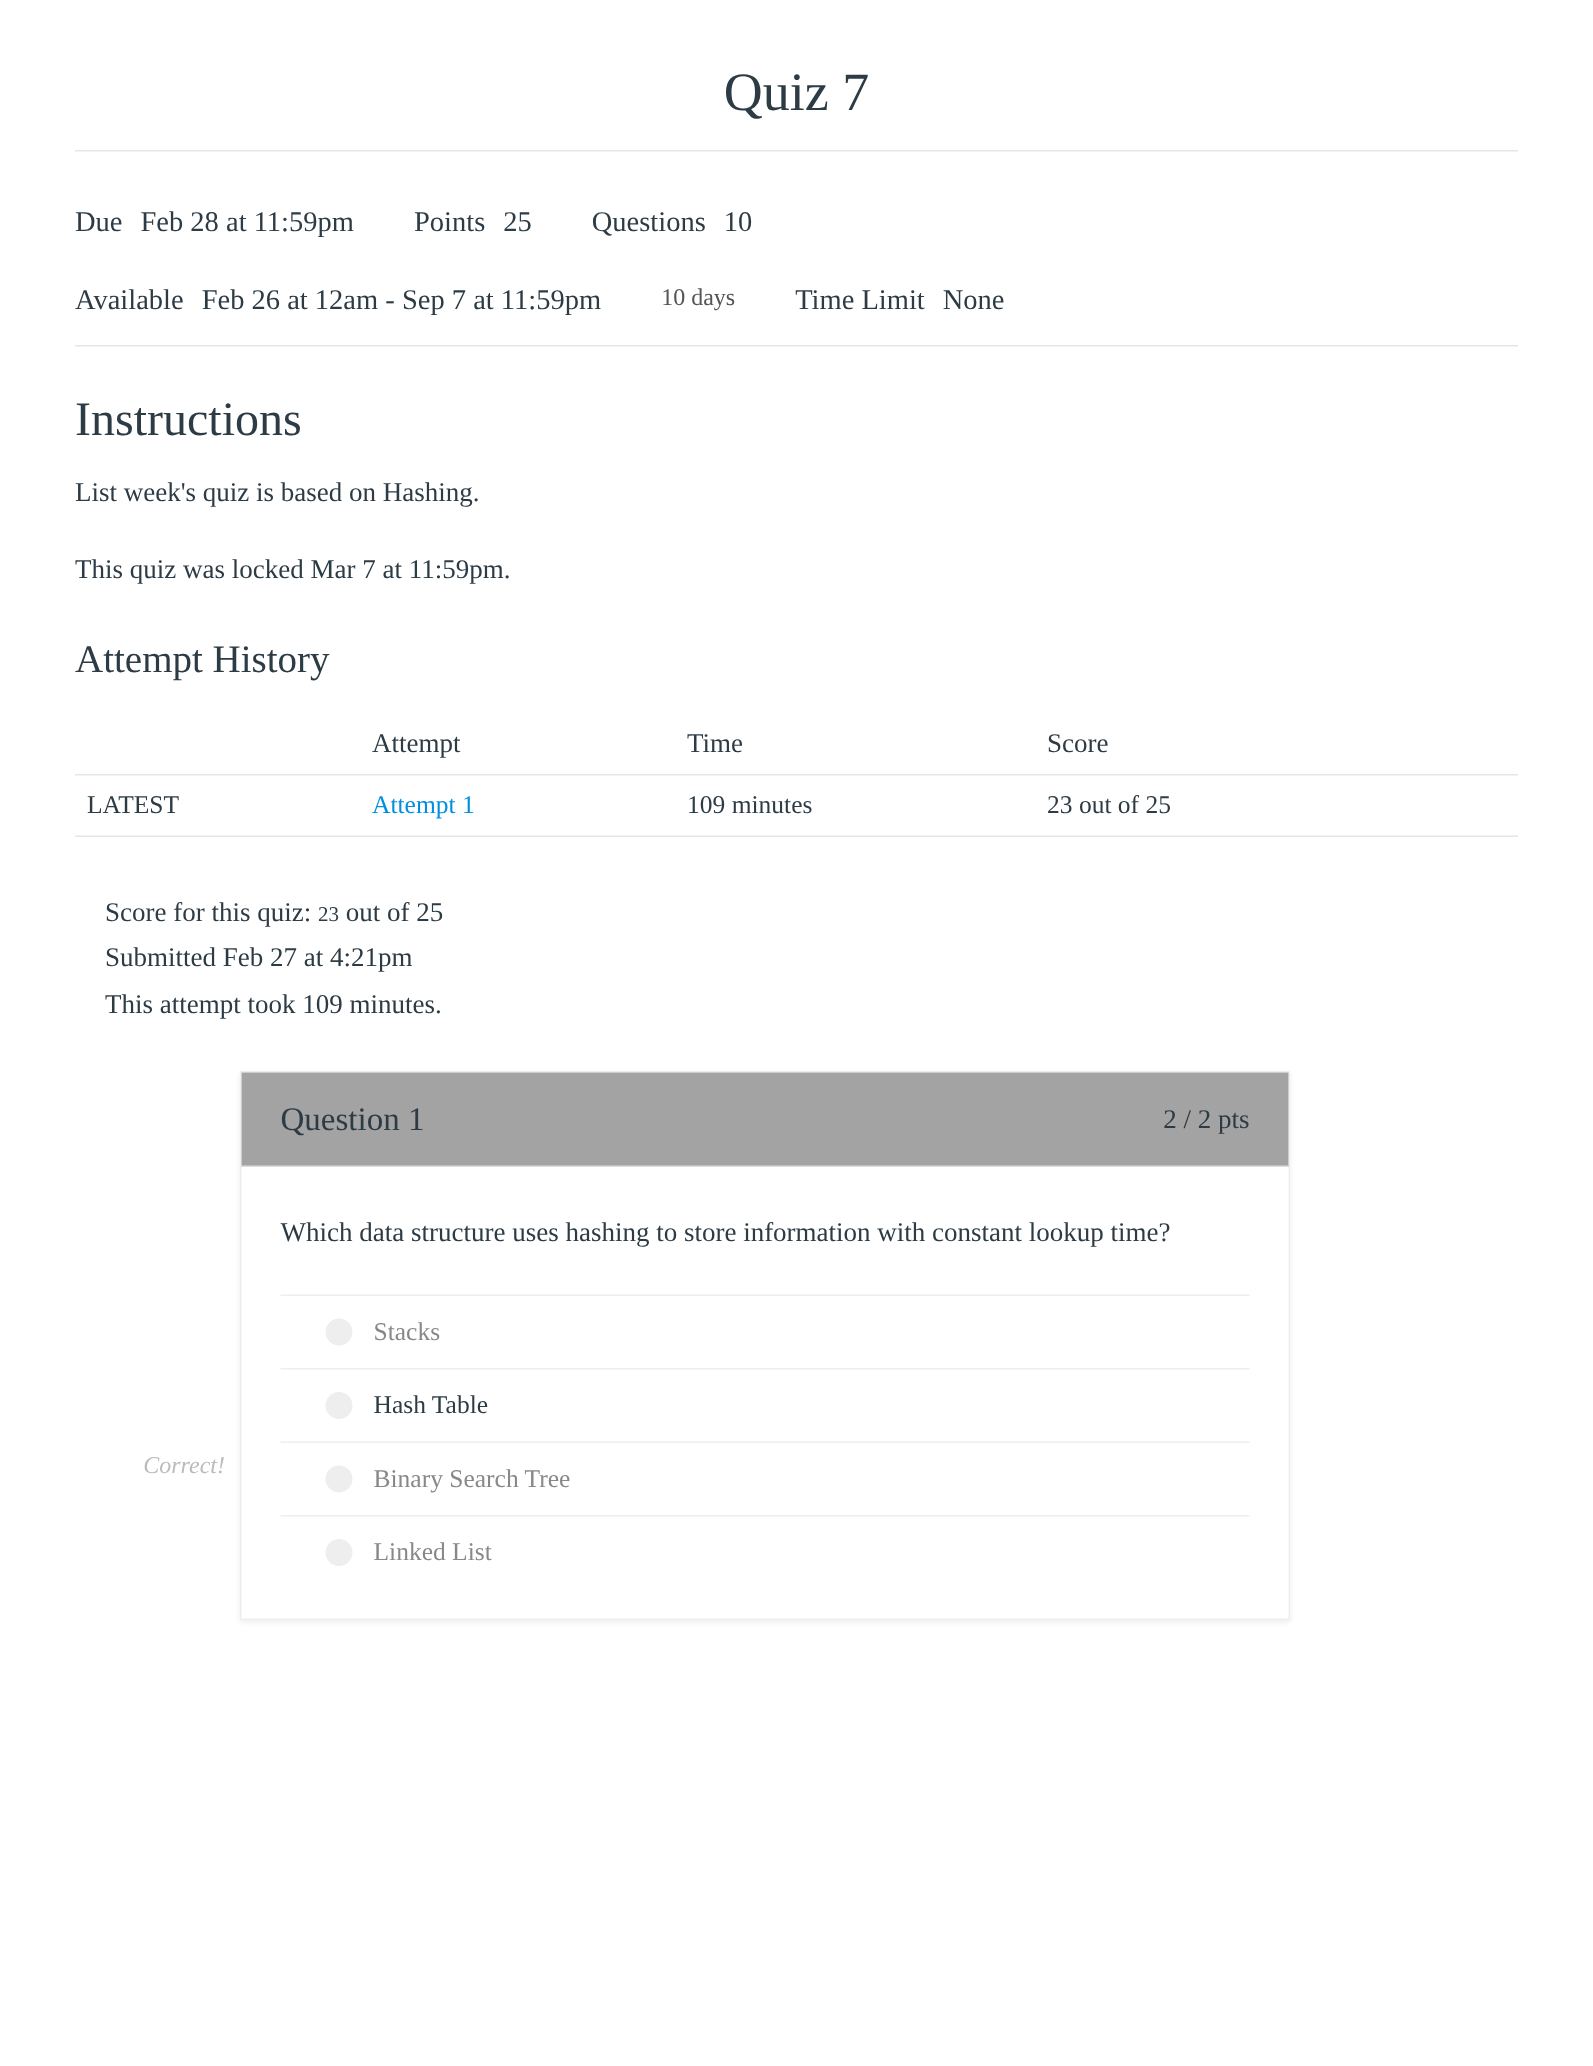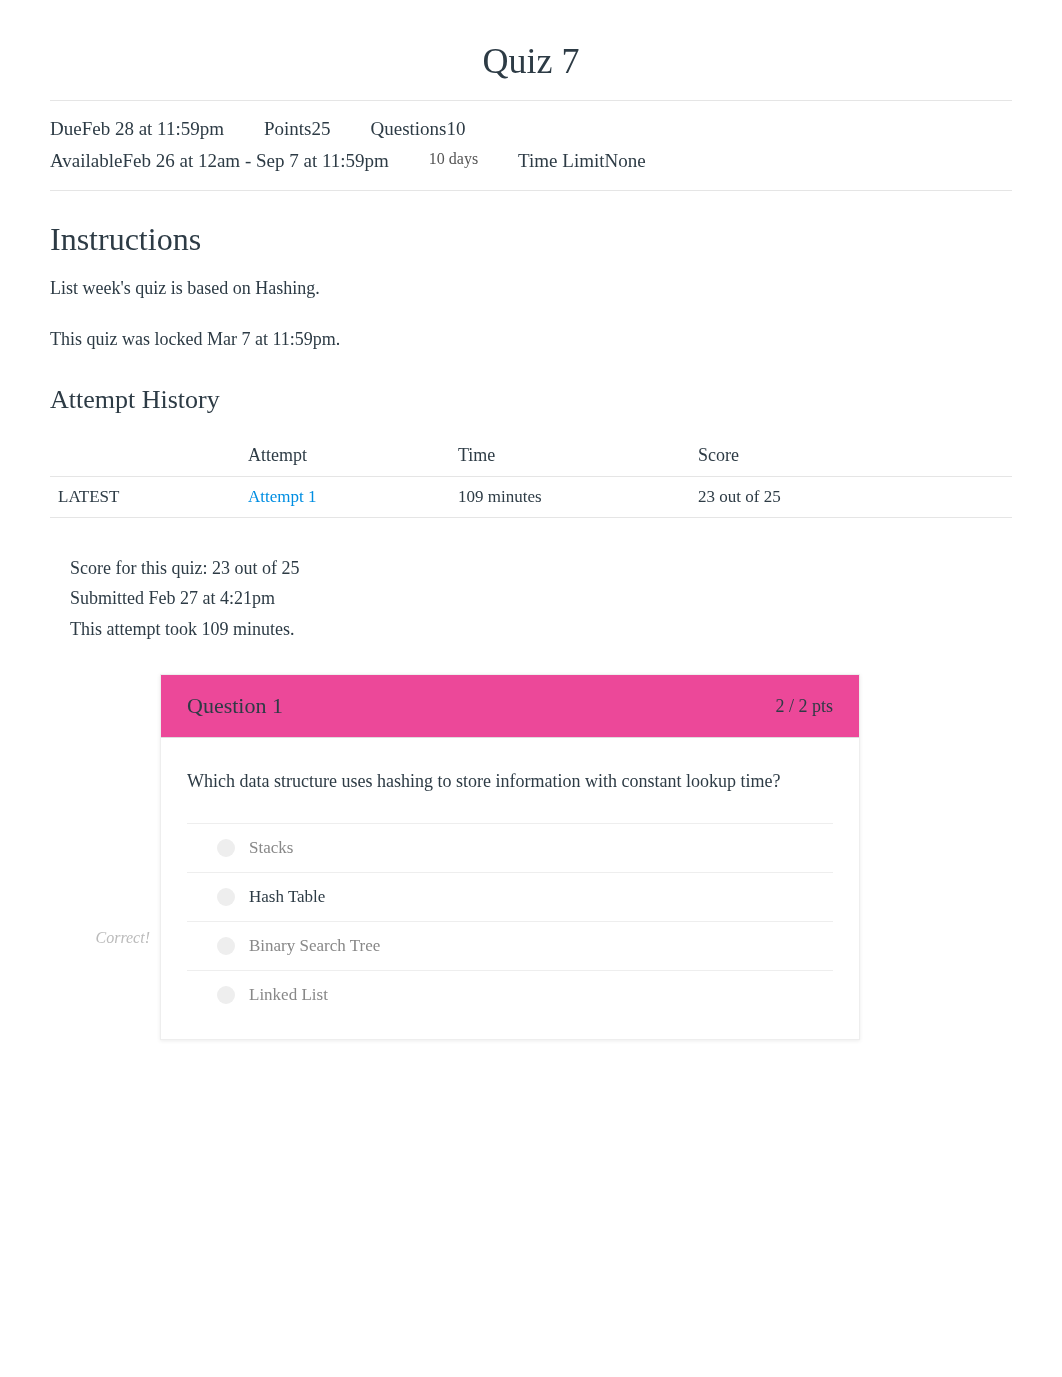--- a/index.html
+++ b/index.html
@@ -30,21 +30,22 @@
     .meta-row {
       display: flex;
       flex-wrap: wrap;
       gap: 40px;
       font-size: 19px;
       font-family: Georgia, "Times New Roman", serif;
       line-height: 1.7;
     }
     .meta-item {
       display: flex;
-      gap: 0;
+      gap: 12px;
+      margin-top: 20px;
     }
     .meta-label {
       color: #2d3b45;
     }
     .meta-value {
       color: #2d3b45;
     }
     .meta-sub {
       font-size: 16px;
       color: #555;
@@ -105,21 +106,21 @@
     .score-block {
       margin-left: 20px;
       margin-bottom: 30px;
       font-family: Georgia, "Times New Roman", serif;
     }
     .score-line {
       font-size: 18px;
       line-height: 1.7;
     }
     .score-value {
-      font-size: 18px;
+      font-size: 14px;
     }
     .question-wrapper {
       display: flex;
       margin-top: 10px;
     }
     .question-sidebar {
       width: 110px;
       flex-shrink: 0;
       padding-top: 255px;
     }
@@ -135,21 +136,21 @@
       flex: 1;
       border: 1px solid #eee;
       box-shadow: 0 1px 4px rgba(0,0,0,0.08);
       max-width: 700px;
     }
     .question-header {
       display: flex;
       justify-content: space-between;
       align-items: center;
       padding: 18px 26px;
-      background: #ec4899;
+      background: #a3a3a3;
       border-bottom: 1px solid #ddd;
       font-family: Georgia, "Times New Roman", serif;
     }
     .question-title {
       font-size: 22px;
     }
     .question-pts {
       font-size: 18px;
     }
     .question-body {

